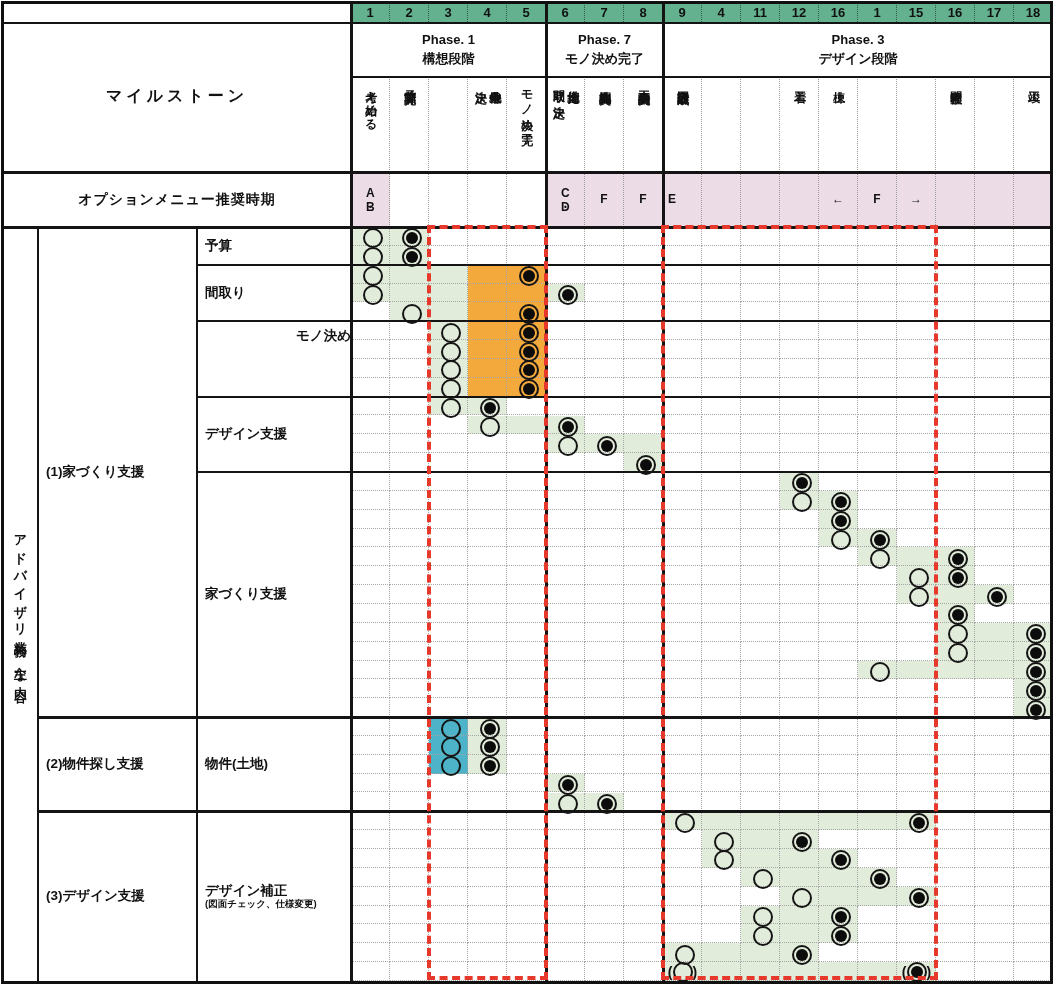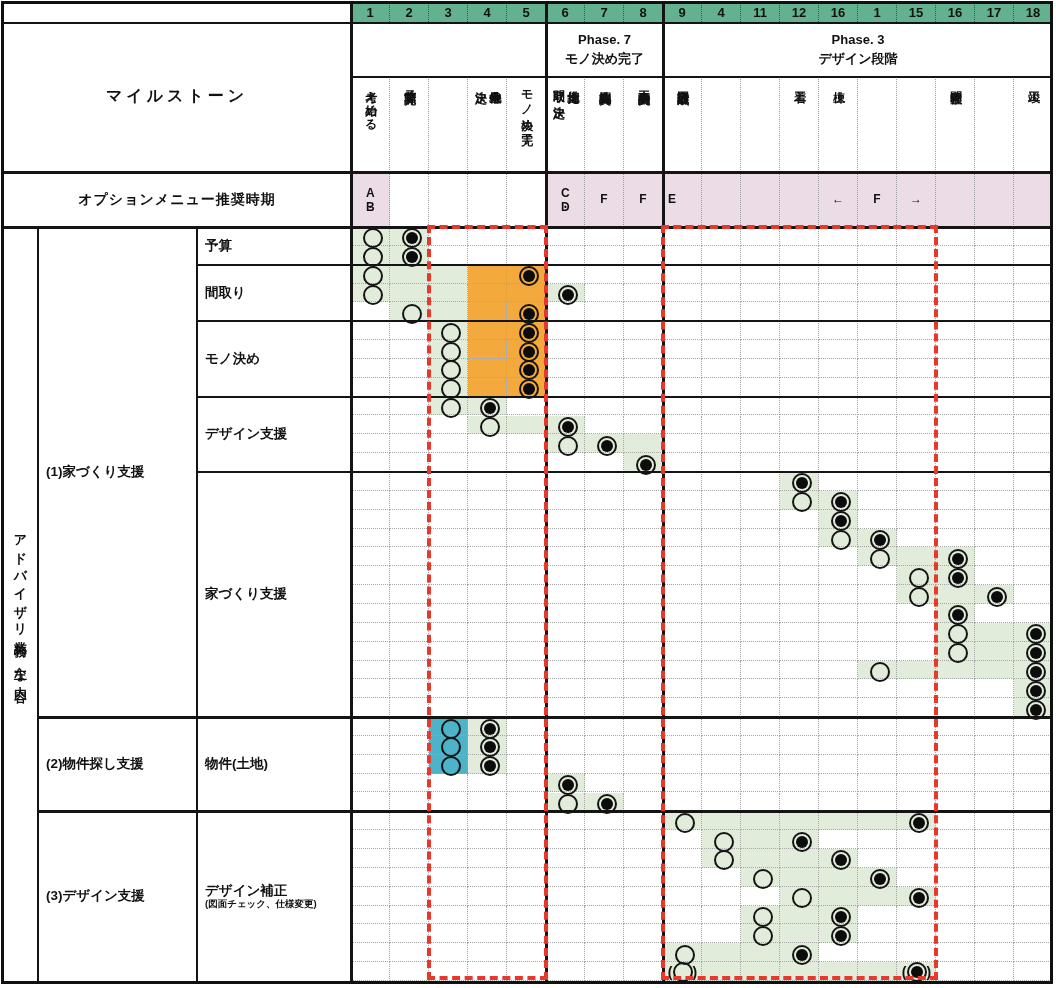--- a/index.html
+++ b/index.html
@@ -70,20 +70,24 @@
       <div class="abs month-cell" style="left: 663px; top: 3px; width: 39px; height: 19px;">9</div>
       <div class="abs month-cell" style="left: 702px; top: 3px; width: 39px; height: 19px;">4</div>
       <div class="abs month-cell" style="left: 741px; top: 3px; width: 39px; height: 19px;">11</div>
       <div class="abs month-cell" style="left: 780px; top: 3px; width: 39px; height: 19px;">12</div>
       <div class="abs month-cell" style="left: 819px; top: 3px; width: 39px; height: 19px;">16</div>
       <div class="abs month-cell" style="left: 858px; top: 3px; width: 39px; height: 19px;">1</div>
       <div class="abs month-cell" style="left: 897px; top: 3px; width: 39px; height: 19px;">15</div>
       <div class="abs month-cell" style="left: 936px; top: 3px; width: 39px; height: 19px;">16</div>
       <div class="abs month-cell" style="left: 975px; top: 3px; width: 39px; height: 19px;">17</div>
       <div class="abs month-cell" style="left: 1014px; top: 3px; width: 39px; height: 19px;">18</div>
+      <div class="abs phase-cell" style="left: 351px; top: 22px; width: 195px; height: 55px;">
+        <div>Phase. 1</div>
+        <div>構想段階</div>
+      </div>
       <div class="abs phase-cell" style="left: 546px; top: 22px; width: 117px; height: 55px;">
         <div>Phase. 7</div>
         <div>モノ決め完了</div>
       </div>
       <div class="abs phase-cell" style="left: 663px; top: 22px; width: 390px; height: 55px;">
         <div>Phase. 3</div>
         <div>デザイン段階</div>
       </div>
       <div class="abs ms-cell" style="left: 351px; top: 77px; width: 39px; height: 95px;"></div>
       <div class="abs ms-cell" style="left: 390px; top: 77px; width: 39px; height: 95px;"></div>
@@ -905,21 +909,21 @@
       </div>
       <div class="abs group-cell" style="left: 38px; top: 811.35px; width: 159px; height: 169.65px;">
         <span>(3)デザイン支援</span>
       </div>
       <div class="abs task-cell" style="left: 197px; top: 227px; width: 154px; height: 37.7px;">
         <div>予算</div>
       </div>
       <div class="abs task-cell" style="left: 197px; top: 264.7px; width: 154px; height: 56.55px;">
         <div>間取り</div>
       </div>
-      <div class="abs task-cell" style="left: 197px; top: 326px; width: 154px; height: 66px;">
+      <div class="abs task-cell" style="left: 197px; top: 303px; width: 154px; height: 66px; text-align: right;">
         <div>モノ決め</div>
       </div>
       <div class="abs task-cell" style="left: 197px; top: 396.65px; width: 154px; height: 75.4px;">
         <div>デザイン支援</div>
       </div>
       <div class="abs task-cell" style="left: 197px; top: 472.05px; width: 154px; height: 245.05px;">
         <div>家づくり支援</div>
       </div>
       <div class="abs task-cell" style="left: 197px; top: 717.1px; width: 154px; height: 94.25px;">
         <div>物件(土地)</div>

